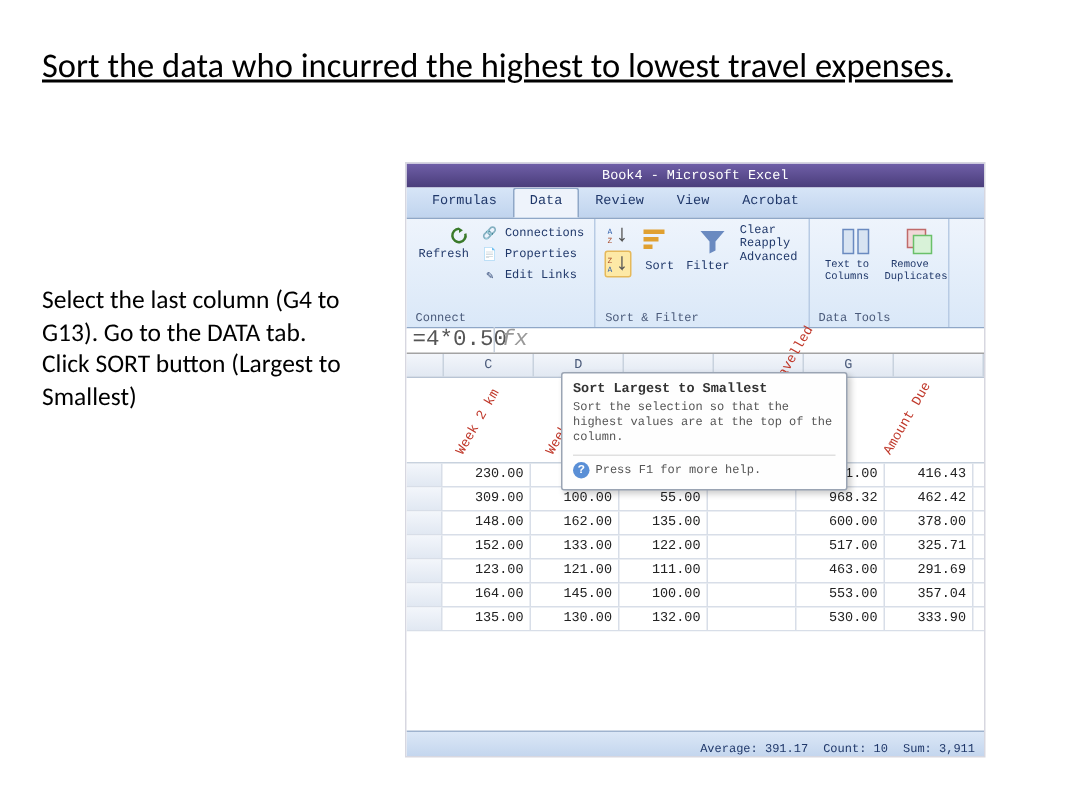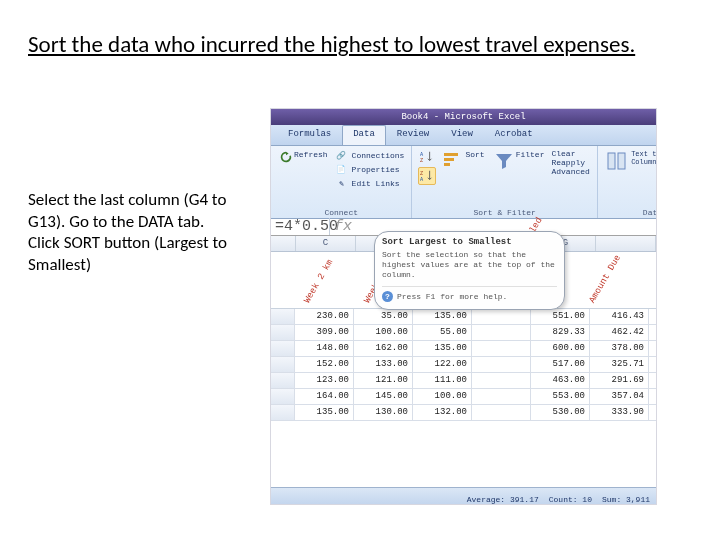--- a/index.html
+++ b/index.html
@@ -8,31 +8,31 @@
   .body{display:flex;gap:18px;align-items:flex-start}
   .instr{width:225px;font-size:17px;line-height:1.28;margin-top:80px}
   .shot{width:385px;height:395px;background:#fff;box-shadow:0 0 0 1px #d7d7e0;font-family:Liberation Mono, monospace;font-size:10px;color:#333;position:relative;overflow:hidden}
   
   .titlebar{height:16px;background:linear-gradient(#6f5fa8,#4a3d7a);color:#fff;text-align:center;font-size:9px;line-height:16px}
   .tabs{height:20px;background:linear-gradient(#d7e5f7,#c0d4ee);display:flex;padding-left:6px;border-bottom:1px solid #8fa7c7}
   .tab{padding:3px 10px 2px;font-size:9px;color:#20386a;border:1px solid transparent;border-bottom:none;cursor:default}
   .tab.active{background:#eef3fb;border-color:#8fa7c7;border-radius:2px 2px 0 0}
   .ribbon{height:72px;background:linear-gradient(#eef4fc,#dae8f8);border-bottom:1px solid #8fa7c7;display:flex}
   .group{border-right:1px solid #b8cbe4;padding:3px 6px 1px;display:flex;flex-direction:column;justify-content:space-between}
-  .glabel{font-size:8px;color:#4a5a7a;text-align:center;margin-top:1px}
+  .glabel{font-size:8px;color:#4a5a7a;text-align:left;margin-top:1px}
   .gbody{display:flex;gap:4px;align-items:flex-start}
-  .btn{display:flex;flex-direction:row;align-items:flex-start;gap:1px;font-size:8px;color:#20386a;padding:1px 2px}
+  .btn{display:flex;flex-direction:column;align-items:flex-end;gap:1px;font-size:8px;color:#20386a;padding:1px 2px}
   .btnrow{display:flex;align-items:center;gap:3px;font-size:8px;color:#20386a;padding:0 1px}
   .ico{width:14px;height:14px;display:inline-flex;align-items:center;justify-content:center}
   .ico svg{width:14px;height:14px}
   .bigico{width:22px;height:22px}
   .bigico svg{width:22px;height:22px}
   .sort-big{background:#fde9a6;border:1px solid #e6b95a;border-radius:2px;padding:1px}
   
-  .tooltip{position:absolute;left:103px;top:122px;width:175px;background:#fefefe;border:1px solid #9aa4b3;border-radius:14px;padding:5px 7px 7px;box-shadow:2px 2px 4px rgba(0,0,0,.2);z-index:5}
+  .tooltip{position:absolute;left:103px;top:139px;width:175px;background:#fefefe;border:1px solid #9aa4b3;border-radius:2px;padding:5px 7px 7px;box-shadow:2px 2px 4px rgba(0,0,0,.2);z-index:5}
   .tt-title{font-weight:bold;font-size:9px;margin-bottom:3px}
   .tt-body{font-size:8px;color:#555;line-height:1.25;margin-bottom:6px}
   .tt-foot{font-size:8px;color:#555;display:flex;align-items:center;gap:4px;border-top:1px solid #e0e0e0;padding-top:4px}
   .tt-foot .qico{width:11px;height:11px;border-radius:50%;background:#5a8fd6;color:#fff;display:inline-flex;align-items:center;justify-content:center;font-size:8px;font-weight:bold}
   
   .fx{height:16px;background:#fff;border-bottom:1px solid #a3a3a3;display:flex;align-items:center;font-size:15px;color:#555}
   .fx .nm{width:50px;padding:0 4px;border-right:1px solid #c5cfdc}
   .fx .fxlbl{padding:0 4px;color:#999;font-style:italic}
   
   .colhdrs{height:15px;background:linear-gradient(#f3f6fb,#e1e8f2);display:flex;border-bottom:1px solid #b8c4d4}
@@ -204,21 +204,21 @@
             <div class="cell"></div>
             <div class="cell">551.00</div>
             <div class="cell">416.43</div>
           </div>
           <div class="row">
             <div class="cell"></div>
             <div class="cell">309.00</div>
             <div class="cell">100.00</div>
             <div class="cell">55.00</div>
             <div class="cell"></div>
-            <div class="cell">829.33</div>
+            <div class="cell">968.32</div>
             <div class="cell">462.42</div>
           </div>
           <div class="row">
             <div class="cell"></div>
             <div class="cell">148.00</div>
             <div class="cell">162.00</div>
             <div class="cell">135.00</div>
             <div class="cell"></div>
             <div class="cell">600.00</div>
             <div class="cell">378.00</div>

